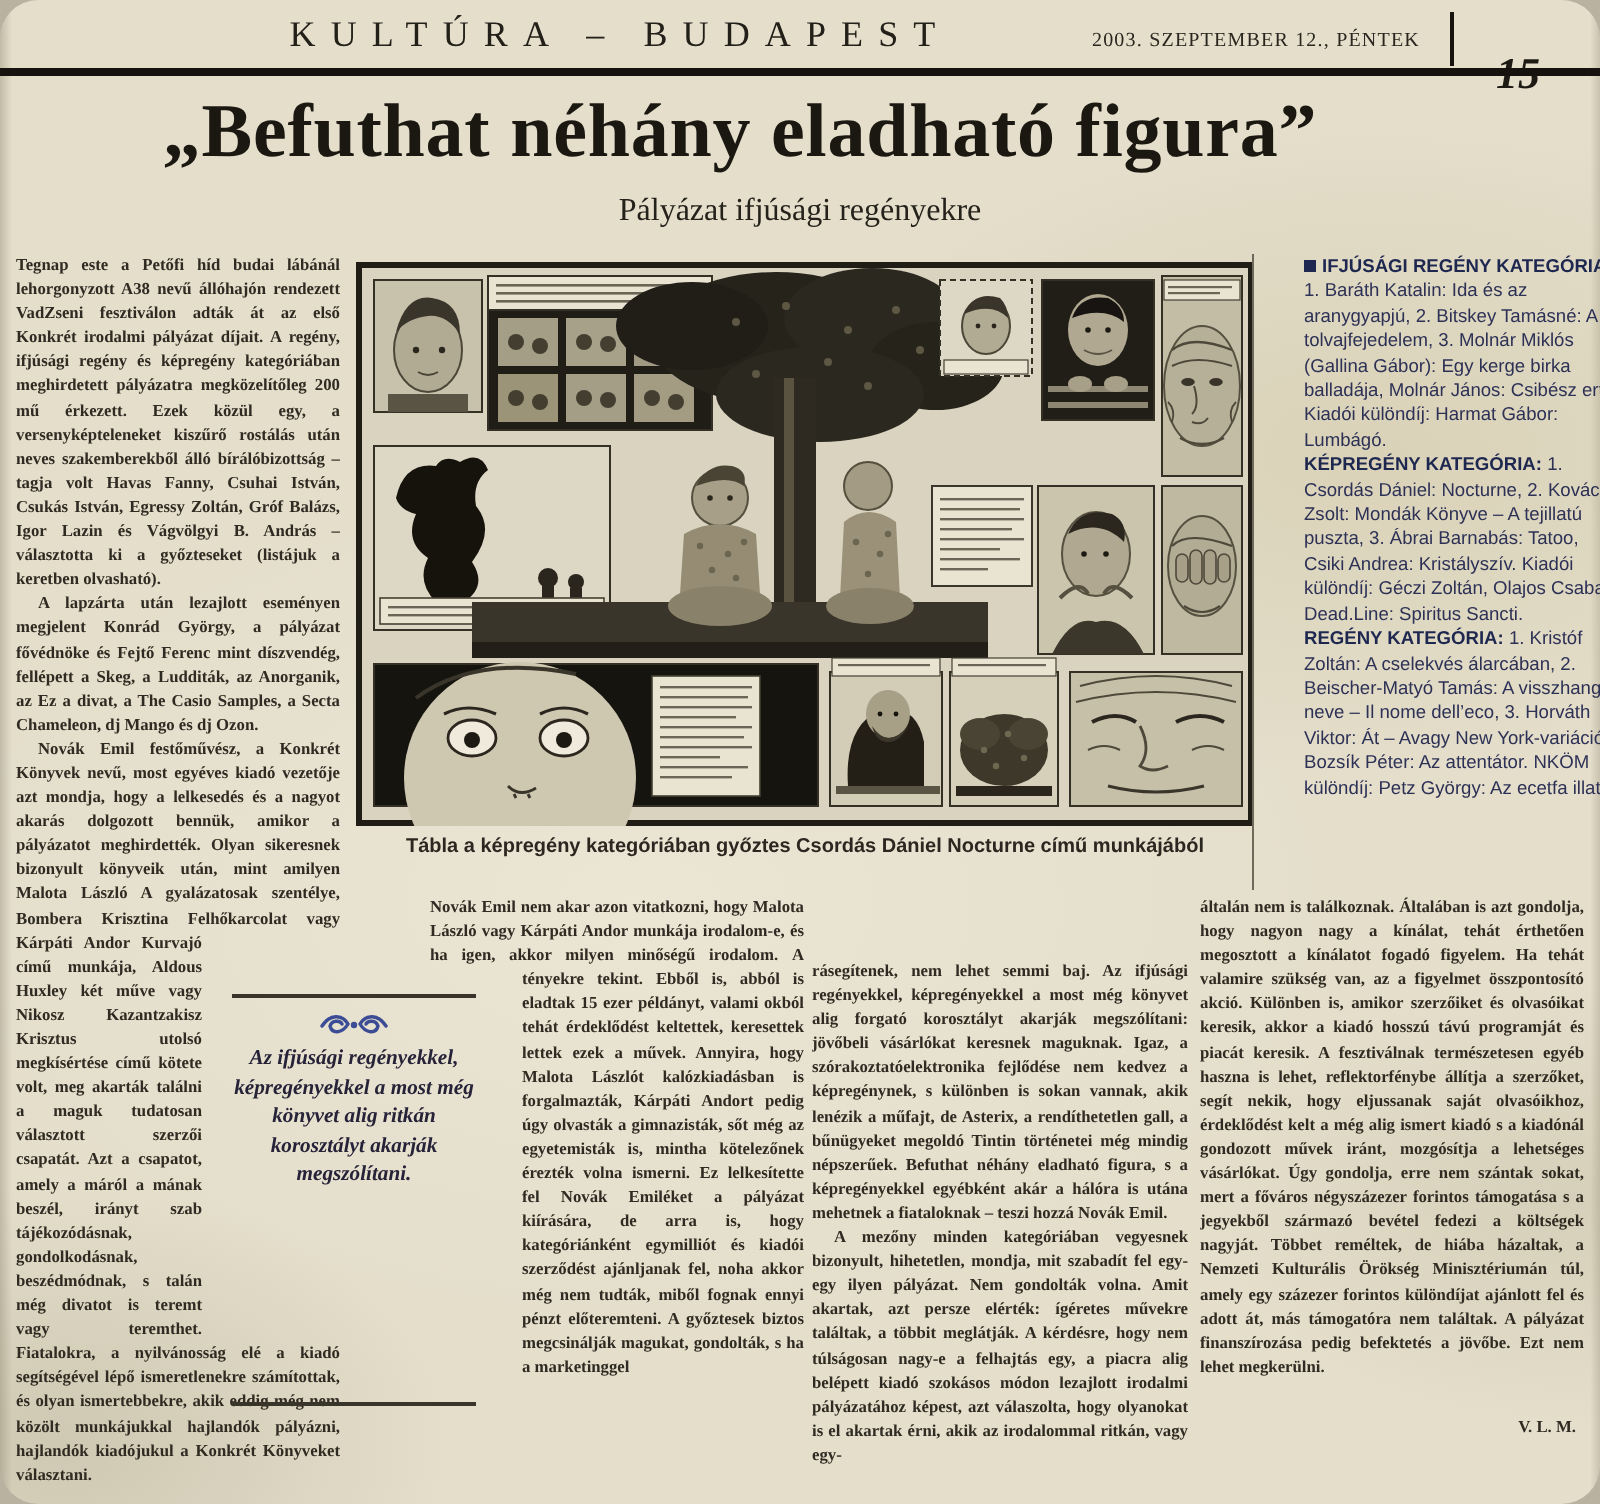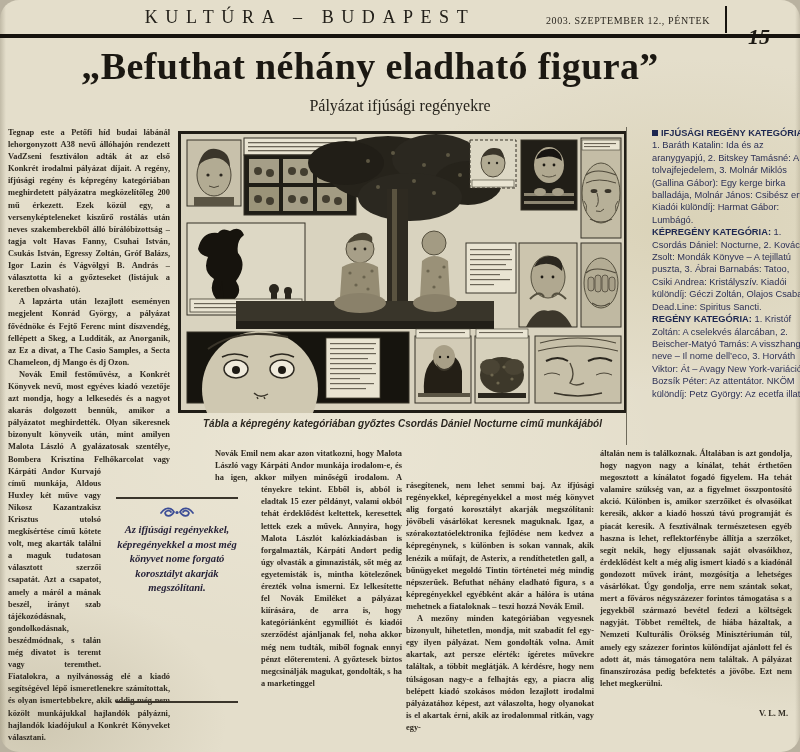--- a/index.html
+++ b/index.html
@@ -42,21 +42,21 @@
   .byline{display:block;text-align:right;font-weight:bold;margin-top:18px;padding-right:4px;}
   
   .pullquote{position:absolute;left:112px;top:497px;width:130px;height:206px;text-align:center;}
   .pq-rule{height:2px;background:#3a352b;margin:0 4px;}
   .pq-rule.bottom{position:absolute;bottom:0;left:0;right:0;margin:0 4px;}
   .pq-ornament{margin:7px auto 4px;display:block;}
   .pq-text{font-size:10.6px;line-height:14.6px;font-style:italic;font-weight:bold;color:#262238;}
   
   .figure{position:absolute;left:178px;top:131px;width:449px;height:282px;}
   .fig-caption{position:absolute;left:178px;top:418px;width:449px;text-align:center;
-    font-family:"Liberation Sans", sans-serif;font-size:10px;font-weight:bold;color:#2b2720;font-style:italic;}
+    font-family:"Liberation Sans", sans-serif;font-size:10px;font-weight:bold;color:#2b2720;}
   
   .sidebar{position:absolute;left:626px;top:127px;width:158px;height:318px;
     border-left:1px solid #6e6a5b;padding-left:25px;overflow:hidden;
     font-family:"Liberation Sans", sans-serif;font-size:9.3px;line-height:12.4px;color:#2d3156;}
   .sidebar p{margin:0;}
   .sb-title{font-weight:bold;color:#1d2750;}
   .bullet{display:inline-block;width:6px;height:6px;background:#1d2750;margin-right:3px;}
 </style>
 </head>
 <body>
@@ -80,21 +80,21 @@
       <span>vagy Kárpáti Andor Kurvajó című munkája, Aldous Huxley két műve vagy Nikosz Kazantzakisz Krisztus utolsó megkísértése című kötete volt, meg akarták találni a maguk tudatosan választott szerzői csapatát. Azt a csapatot, amely a máról a mának beszél, irányt szab tájékozódásnak, gondolkodásnak, beszédmódnak, s talán még divatot is teremt vagy teremthet. Fiatalokra, a nyilvánosság elé a kiadó segítségével lépő ismeretlenekre számítottak, és olyan ismertebbekre, akik eddig még nem közölt munkájukkal hajlandók pályázni, hajlandók kiadójukul a Konkrét Könyveket választani.</span></p>
   </div>
 
   <div class="pullquote">
     <div class="pq-rule"></div>
     <svg class="pq-ornament" width="40" height="13" viewBox="0 0 40 13">
       <path d="M4,7 C8,1 14,1 17,6 C14,11 9,11 8,7 C9,4 13,4 14,6" fill="none" stroke="#3c4d96" stroke-width="1.7" stroke-linecap="round"></path>
       <path d="M36,7 C32,1 26,1 23,6 C26,11 31,11 32,7 C31,4 27,4 26,6" fill="none" stroke="#3c4d96" stroke-width="1.7" stroke-linecap="round"></path>
       <circle cx="20" cy="6.5" r="1.6" fill="#3c4d96"></circle>
     </svg>
-    <div class="pq-text">Az ifjúsági regényekkel, képregényekkel a most még könyvet nome forgató korosztályt akarják megszólítani.</div>
+    <div class="pq-text">Az ifjúsági regényekkel, képregényekkel a most még könyvet alig ritkán korosztályt akarják megszólítani.</div>
     <div class="pq-rule bottom"></div>
   </div>
 
   <svg class="figure" viewBox="0 0 449 282">
 
     <rect x="1.5" y="1.5" width="446" height="279" fill="#d9d3bf" stroke="#201d16" stroke-width="3"></rect>
 
     <g>
       <rect x="9" y="9" width="54" height="66" fill="#c8c1ab" stroke="#343026" stroke-width="1"></rect>
       <ellipse cx="36" cy="44" rx="17" ry="21" fill="#b2ab93" stroke="#4c4638" stroke-width="1"></ellipse>

